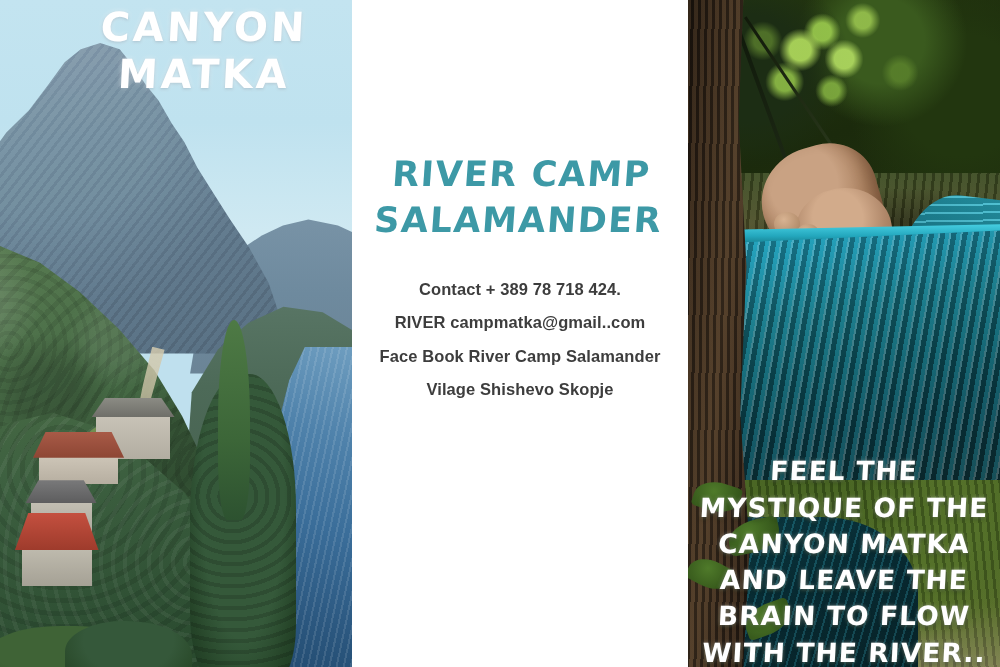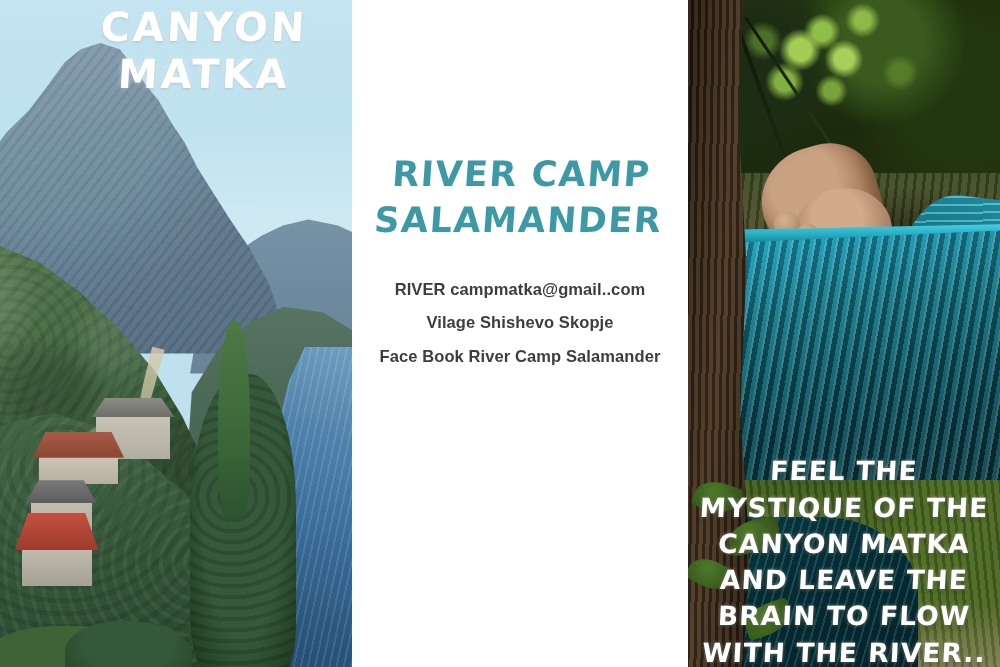--- a/index.html
+++ b/index.html
@@ -431,23 +431,24 @@
       <span class="ln ln2">MATKA</span>
     </div>
   </div>
 
   <div class="panel-center">
     <div class="brand">
       <span class="bl">RIVER CAMP</span>
       <span class="bl">SALAMANDER</span>
     </div>
     <div class="contact">
+      <span class="cl">Contact + 389 78 718 424.</span>
       <span class="cl">RIVER campmatka@gmail..com</span>
+      <span class="cl">Face Book River Camp Salamander</span>
       <span class="cl">Vilage Shishevo Skopje</span>
-      <span class="cl">Face Book River Camp Salamander</span>
     </div>
   </div>
 
   <div class="panel-right">
     <div class="r-foliage"></div>
     <div class="r-bank"></div>
     <div class="r-water"></div>
     <div class="r-grass"></div>
 
     <div class="r-rope"></div>

